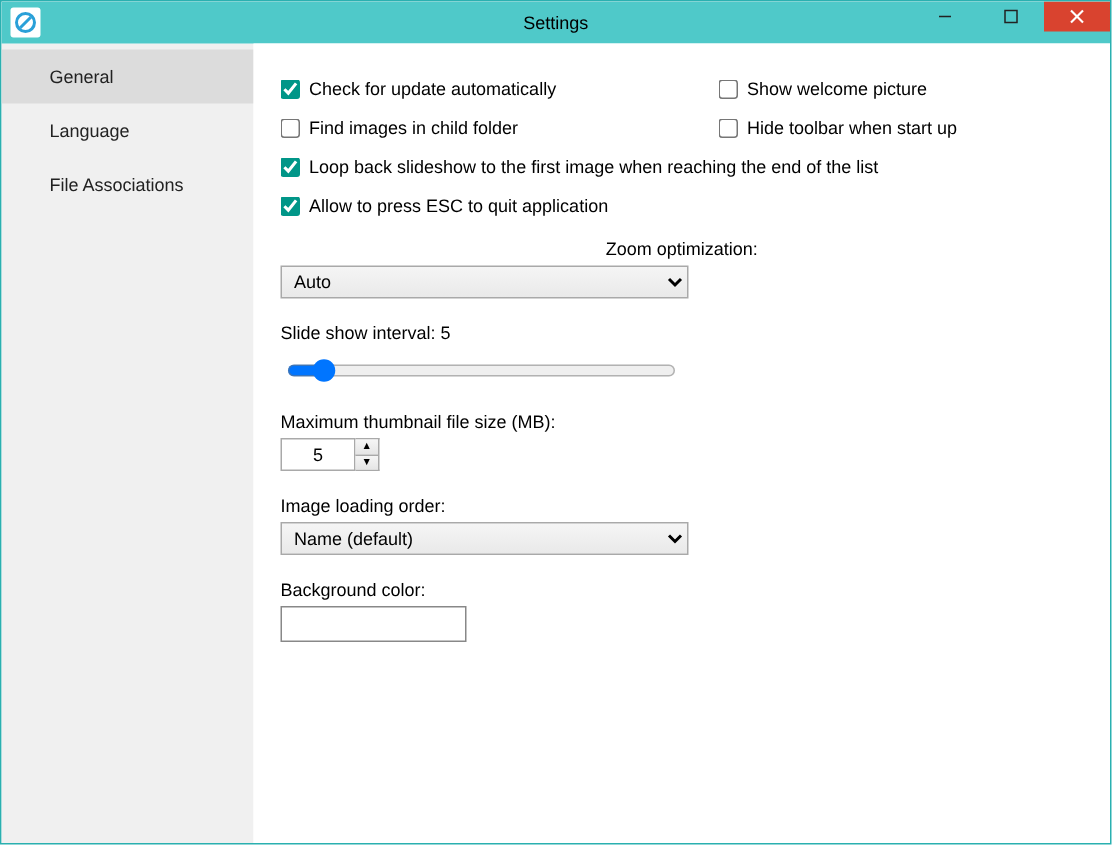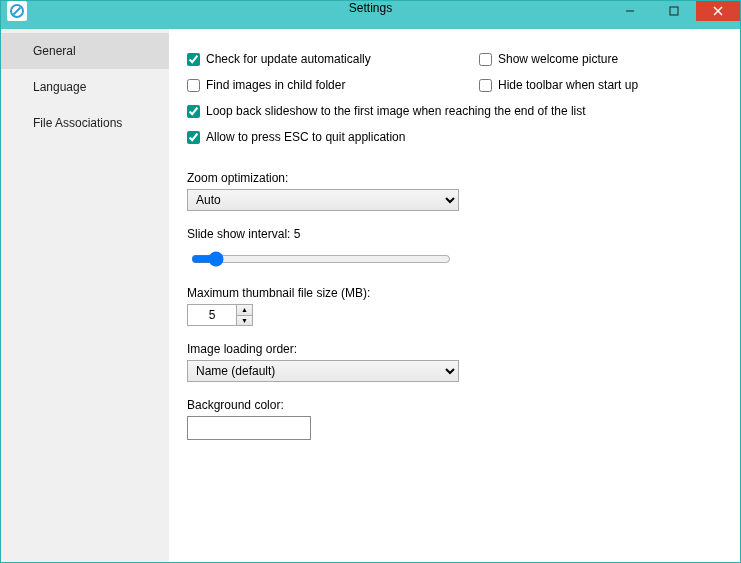--- a/index.html
+++ b/index.html
@@ -9,20 +9,21 @@
     background: #fff;
     width: 741px;
     height: 563px;
     overflow: hidden;
     border: 1px solid #2ab0b0;
   }
   .titlebar {
     height: 28px;
     background: #4fc9c9;
     display: flex;
+    align-items: center;
     position: relative;
   }
   .titlebar .appicon {
     width: 20px; height: 20px;
     margin-left: 6px;
     background: #fff;
     border-radius: 2px;
     display:flex; align-items:center; justify-content:center;
   }
   .titlebar .title {
@@ -83,21 +84,21 @@
   }
   .two-col {
     display: flex;
   }
   .col-left { width: 292px; }
   .col-right { flex:1; }
   .section-label {
     margin-top: 16px;
     margin-bottom: 4px;
   }
-  .section-label.first { margin-top: 22px; }
+  .section-label.first { margin-top: 10px; text-align: center; }
   select.combo {
     width: 272px;
     height: 22px;
     font-family: inherit;
     font-size: 12px;
     border: 1px solid #a9a9a9;
     background: linear-gradient(#f5f5f5,#e9e9e9);
     padding-left: 4px;
   }
   .slider-wrap {

